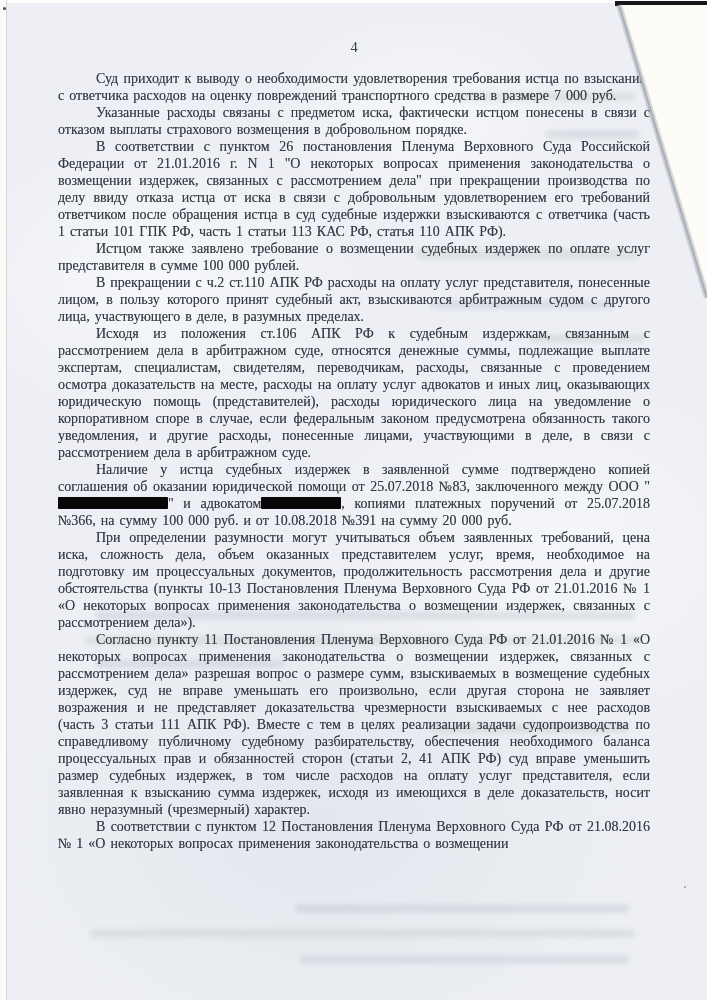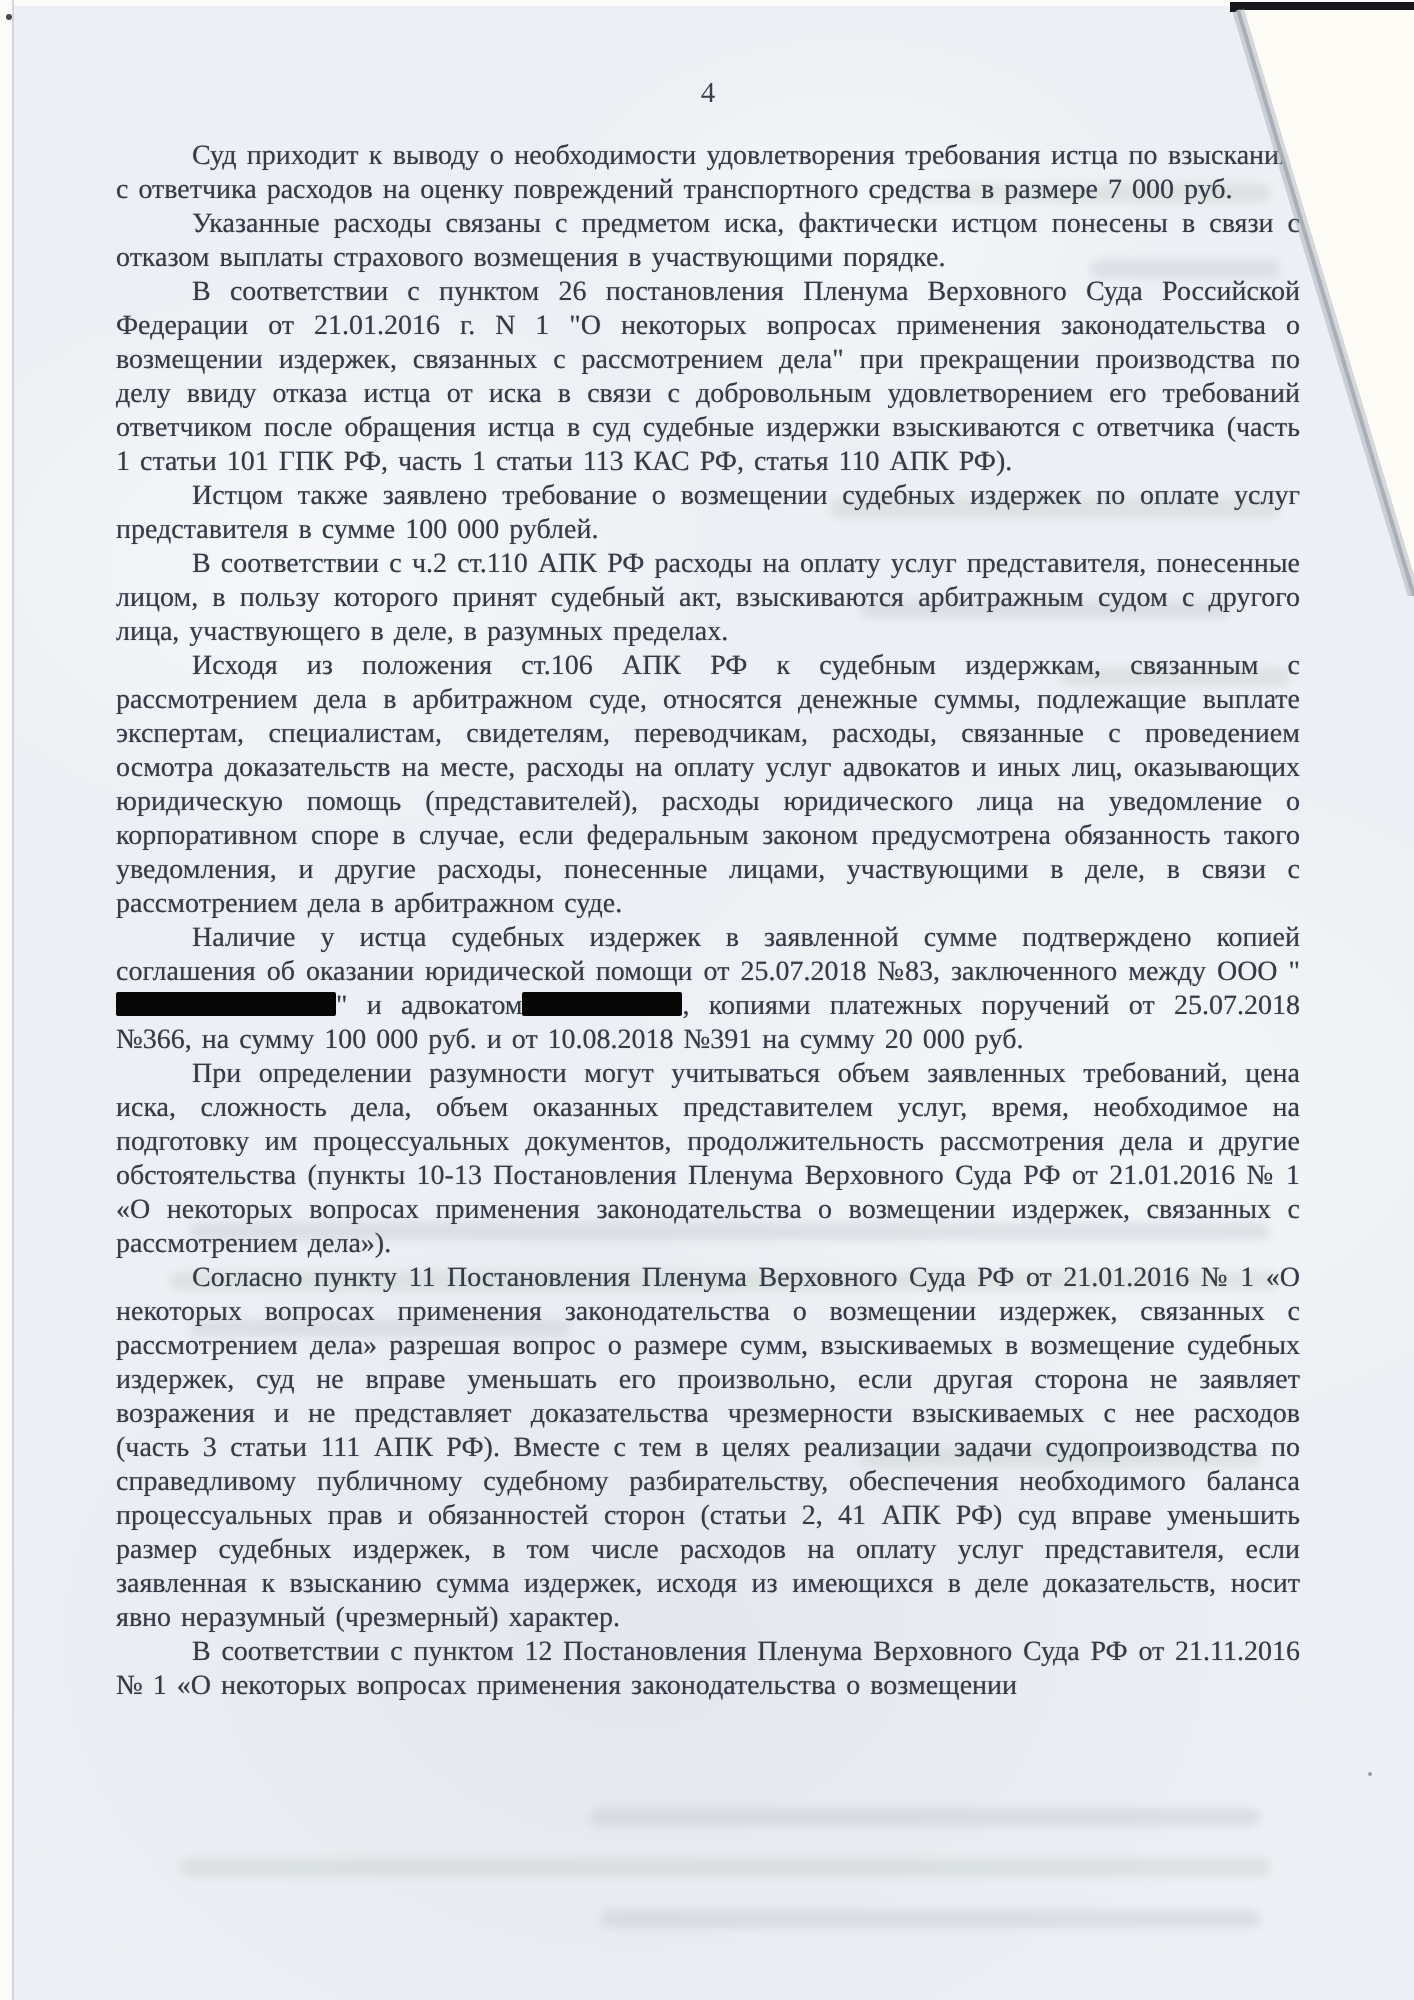--- a/index.html
+++ b/index.html
@@ -94,29 +94,29 @@
   <div class="smudge" style="left:95px;  top:660px; width:190px; height:8px;"></div>
   <div class="smudge green" style="left:430px; top:724px; width:200px; height:9px;"></div>
   <div class="smudge" style="left:295px; top:904px; width:335px; height:9px;"></div>
   <div class="smudge green" style="left:90px;  top:929px; width:545px; height:9px;"></div>
   <div class="smudge" style="left:300px; top:955px; width:330px; height:9px;"></div>
 
   <div class="page-number">4</div>
 
   <div class="doc-body">
       <p class="para">Суд приходит к выводу о необходимости удовлетворения требования истца по взысканию с ответчика расходов на оценку повреждений транспортного средства в размере 7 000 руб.</p>
-      <p class="para">Указанные расходы связаны с предметом иска, фактически истцом понесены в связи с отказом выплаты страхового возмещения в участвующими порядке.</p>
+      <p class="para">Указанные расходы связаны с предметом иска, фактически истцом понесены в связи с отказом выплаты страхового возмещения в добровольном порядке.</p>
       <p class="para">В соответствии с пунктом 26 постановления Пленума Верховного Суда Российской Федерации от 21.01.2016 г. N 1 "О некоторых вопросах применения законодательства о возмещении издержек, связанных с рассмотрением дела" при прекращении производства по делу ввиду отказа истца от иска в связи с добровольным удовлетворением его требований ответчиком после обращения истца в суд судебные издержки взыскиваются с ответчика (часть 1 статьи 101 ГПК РФ, часть 1 статьи 113 КАС РФ, статья 110 АПК РФ).</p>
       <p class="para">Истцом также заявлено требование о возмещении судебных издержек по оплате услуг представителя в сумме 100 000 рублей.</p>
-      <p class="para">В соответствии с ч.2 ст.110 АПК РФ расходы на оплату услуг представителя, понесенные лицом, в пользу которого принят судебный акт, взыскиваются арбитражным судом с другого лица, участвующего в деле, в разумных пределах.</p>
+      <p class="para">В прекращении с ч.2 ст.110 АПК РФ расходы на оплату услуг представителя, понесенные лицом, в пользу которого принят судебный акт, взыскиваются арбитражным судом с другого лица, участвующего в деле, в разумных пределах.</p>
       <p class="para">Исходя из положения ст.106 АПК РФ к судебным издержкам, связанным с рассмотрением дела в арбитражном суде, относятся денежные суммы, подлежащие выплате экспертам, специалистам, свидетелям, переводчикам, расходы, связанные с проведением осмотра доказательств на месте, расходы на оплату услуг адвокатов и иных лиц, оказывающих юридическую помощь (представителей), расходы юридического лица на уведомление о корпоративном споре в случае, если федеральным законом предусмотрена обязанность такого уведомления, и другие расходы, понесенные лицами, участвующими в деле, в связи с рассмотрением дела в арбитражном суде.</p>
       <p class="para">Наличие у истца судебных издержек в заявленной сумме подтверждено копией соглашения об оказании юридической помощи от 25.07.2018 №83, заключенного между ООО "<span class="redaction" style="width: 110px;"></span>" и адвокатом<span class="redaction" style="width: 80px;"></span>, копиями платежных поручений от 25.07.2018 №366, на сумму 100 000 руб. и от 10.08.2018 №391 на сумму 20 000 руб.</p>
       <p class="para">При определении разумности могут учитываться объем заявленных требований, цена иска, сложность дела, объем оказанных представителем услуг, время, необходимое на подготовку им процессуальных документов, продолжительность рассмотрения дела и другие обстоятельства (пункты 10-13 Постановления Пленума Верховного Суда РФ от 21.01.2016 № 1 «О некоторых вопросах применения законодательства о возмещении издержек, связанных с рассмотрением дела»).</p>
       <p class="para">Согласно пункту 11 Постановления Пленума Верховного Суда РФ от 21.01.2016 № 1 «О некоторых вопросах применения законодательства о возмещении издержек, связанных с рассмотрением дела» разрешая вопрос о размере сумм, взыскиваемых в возмещение судебных издержек, суд не вправе уменьшать его произвольно, если другая сторона не заявляет возражения и не представляет доказательства чрезмерности взыскиваемых с нее расходов (часть 3 статьи 111 АПК РФ). Вместе с тем в целях реализации задачи судопроизводства по справедливому публичному судебному разбирательству, обеспечения необходимого баланса процессуальных прав и обязанностей сторон (статьи 2, 41 АПК РФ) суд вправе уменьшить размер судебных издержек, в том числе расходов на оплату услуг представителя, если заявленная к взысканию сумма издержек, исходя из имеющихся в деле доказательств, носит явно неразумный (чрезмерный) характер.</p>
-      <p class="para">В соответствии с пунктом 12 Постановления Пленума Верховного Суда РФ от 21.11.2016 № 1 «О некоторых вопросах применения законодательства о возмещении</p>
+      <p class="para">В соответствии с пунктом 12 Постановления Пленума Верховного Суда РФ от 21.08.2016 № 1 «О некоторых вопросах применения законодательства о возмещении</p>
     </div>
 
   <div class="top-black-bar"></div>
   <svg class="fold-svg" width="95" height="294" viewBox="0 0 95 294">
     <polygon points="7,1 95,1 95,294" fill="#fdfcf7"></polygon>
     <line x1="7" y1="1" x2="95" y2="294" stroke="rgba(140,147,158,0.35)" stroke-width="6"></line>
     <line x1="7" y1="1" x2="95" y2="294" stroke="#a9aeb7" stroke-width="2"></line>
   </svg>
 
 </div>

